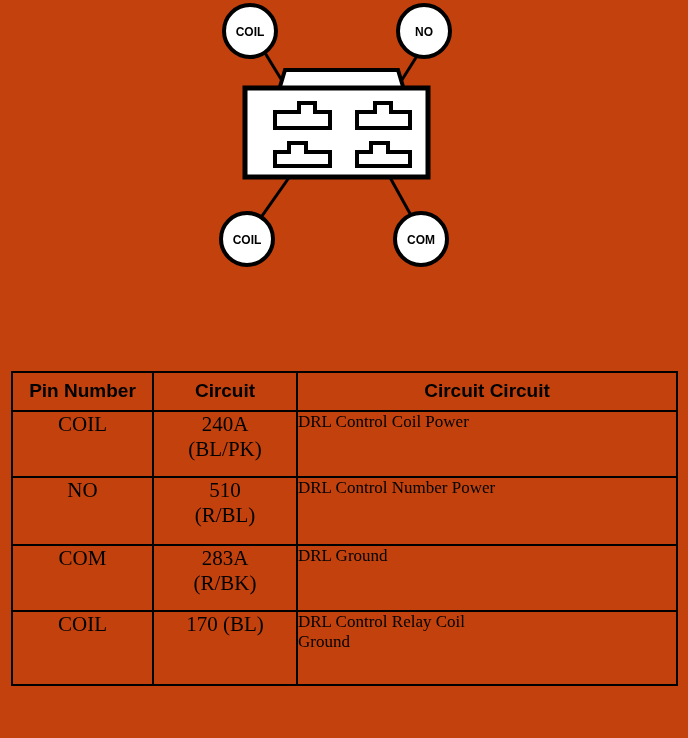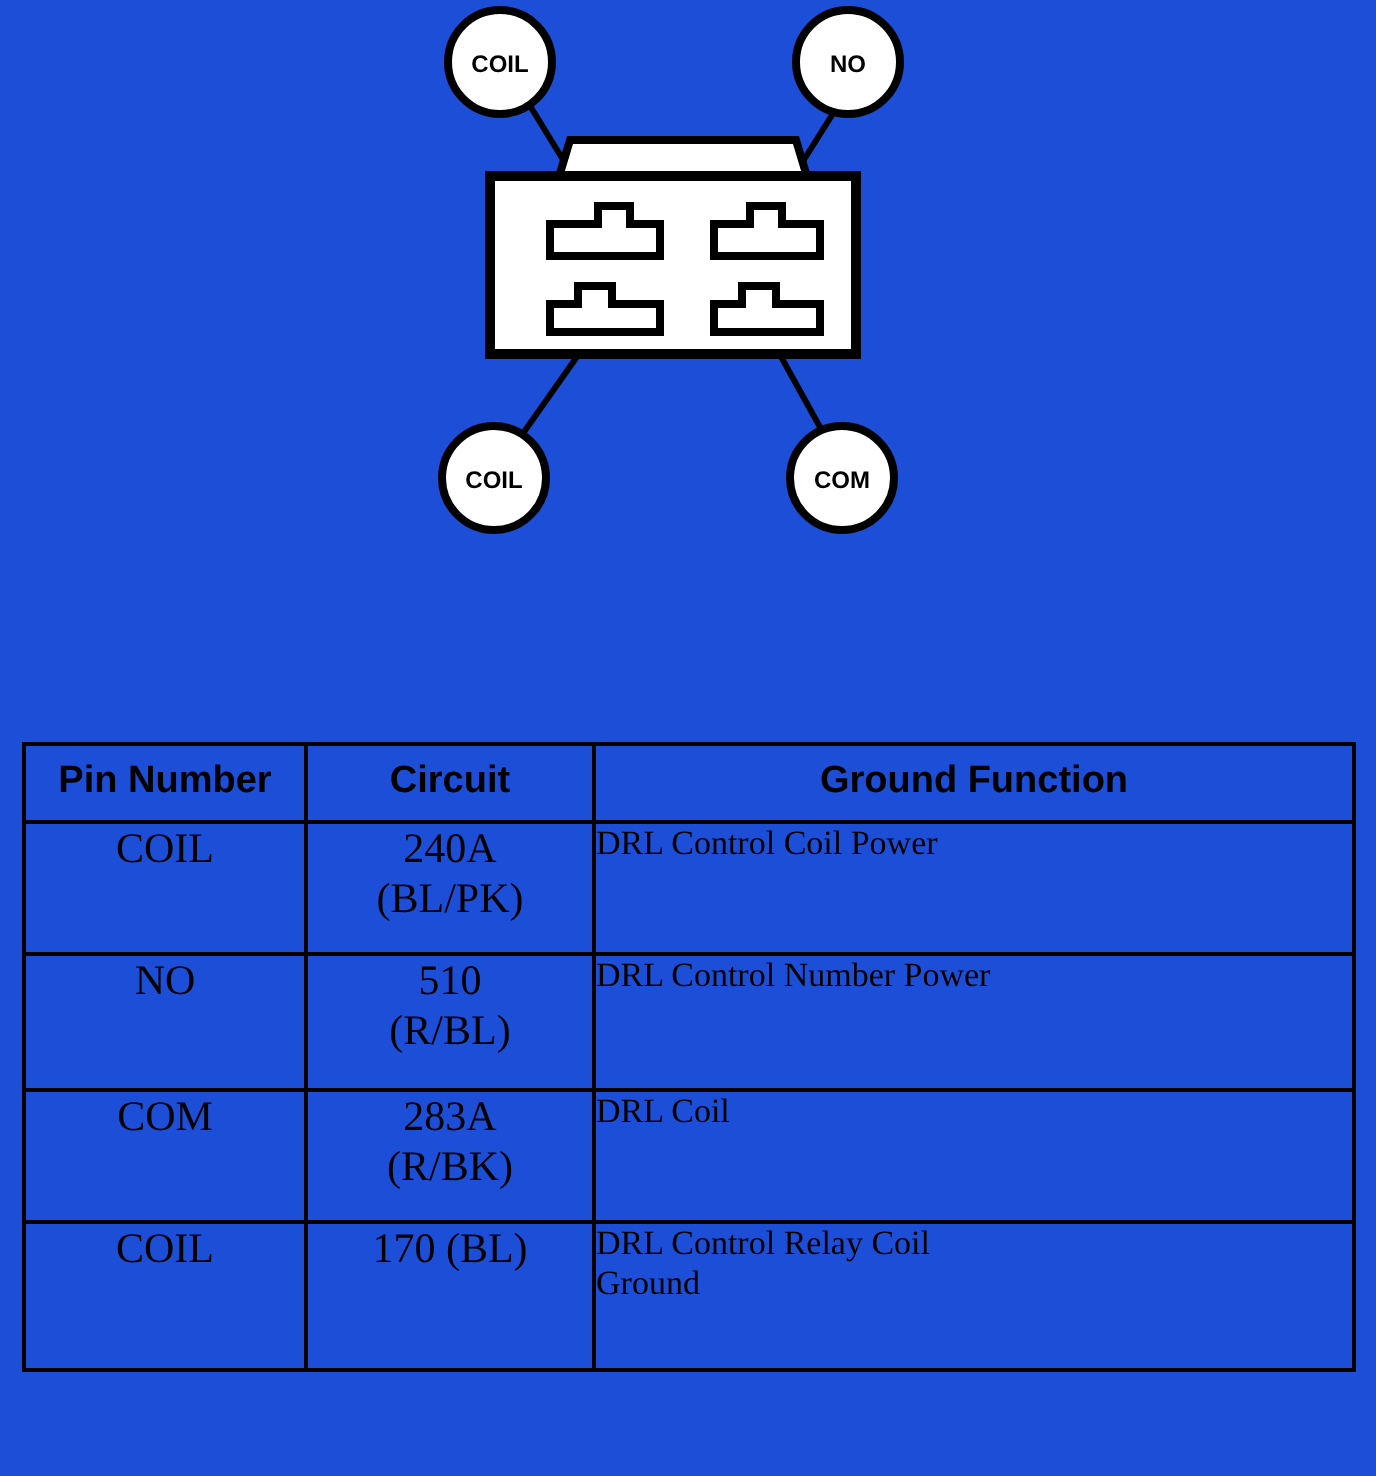--- a/index.html
+++ b/index.html
@@ -14,21 +14,21 @@
     overflow: hidden;
     font-family: "Liberation Serif", serif;
     color: #000000;
   }
 
   #page {
     position: absolute;
     left: 0; top: 0;
     width: 688px;
     height: 738px;
-    background: #1d4ed8;
+    background: #c2410c;
   }
 
   
   #connector-diagram {
     position: absolute;
     left: 0;
     top: 0;
     width: 688px;
     height: 300px;
   }
@@ -153,21 +153,21 @@
       <col class="col-ckt">
       <col class="col-fn">
     </colgroup>
     <thead>
       <tr>
         <th>
           <span class="ln">Pin</span>
           <span class="ln">Number</span>
         </th>
         <th>Circuit</th>
-        <th>Ground Function</th>
+        <th>Circuit Circuit</th>
       </tr>
     </thead>
     <tbody>
       <tr class="row-h-1">
         <td class="cell-pin">COIL</td>
         <td class="cell-ckt">
           <span class="ln">240A</span>
           <span class="ln">(BL/PK)</span>
         </td>
         <td class="cell-fn">
@@ -186,21 +186,21 @@
           <span class="ln"></span>
         </td>
       </tr>
       <tr class="row-h-3">
         <td class="cell-pin">COM</td>
         <td class="cell-ckt">
           <span class="ln">283A</span>
           <span class="ln">(R/BK)</span>
         </td>
         <td class="cell-fn">
-          <span class="ln">DRL Coil</span>
+          <span class="ln">DRL Ground</span>
           <span class="ln"></span>
         </td>
       </tr>
       <tr class="row-h-4">
         <td class="cell-pin">COIL</td>
         <td class="cell-ckt">
           <span class="ln">170 (BL)</span>
           <span class="ln"></span>
         </td>
         <td class="cell-fn">

